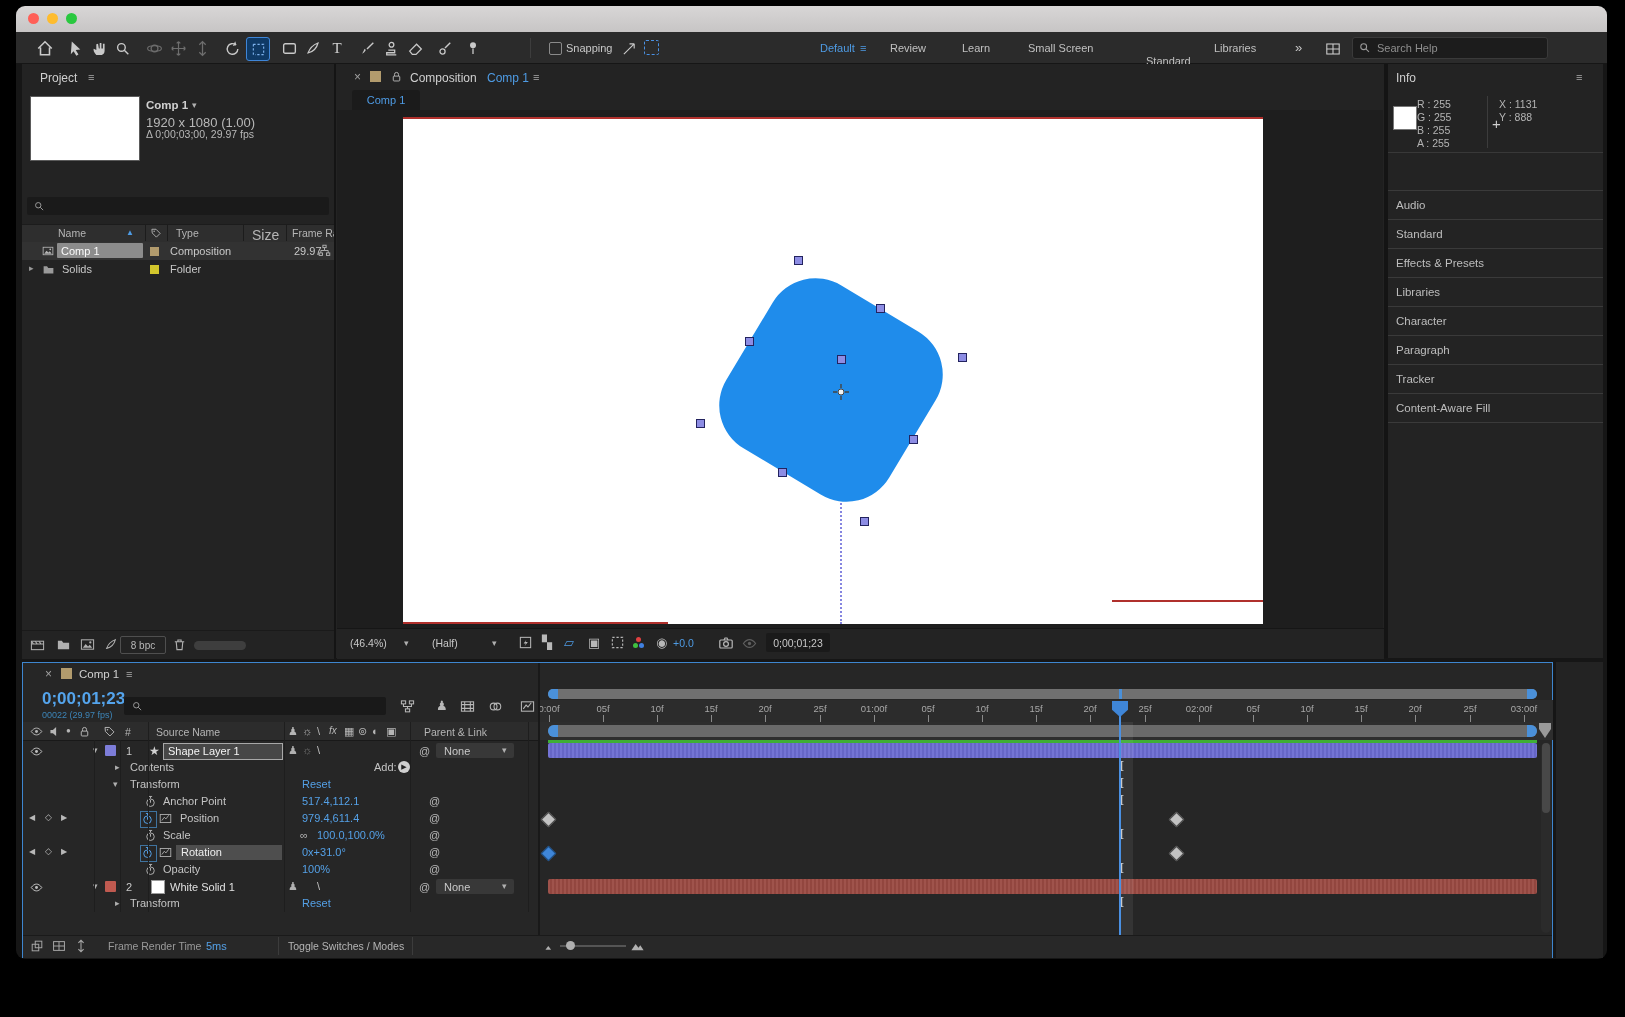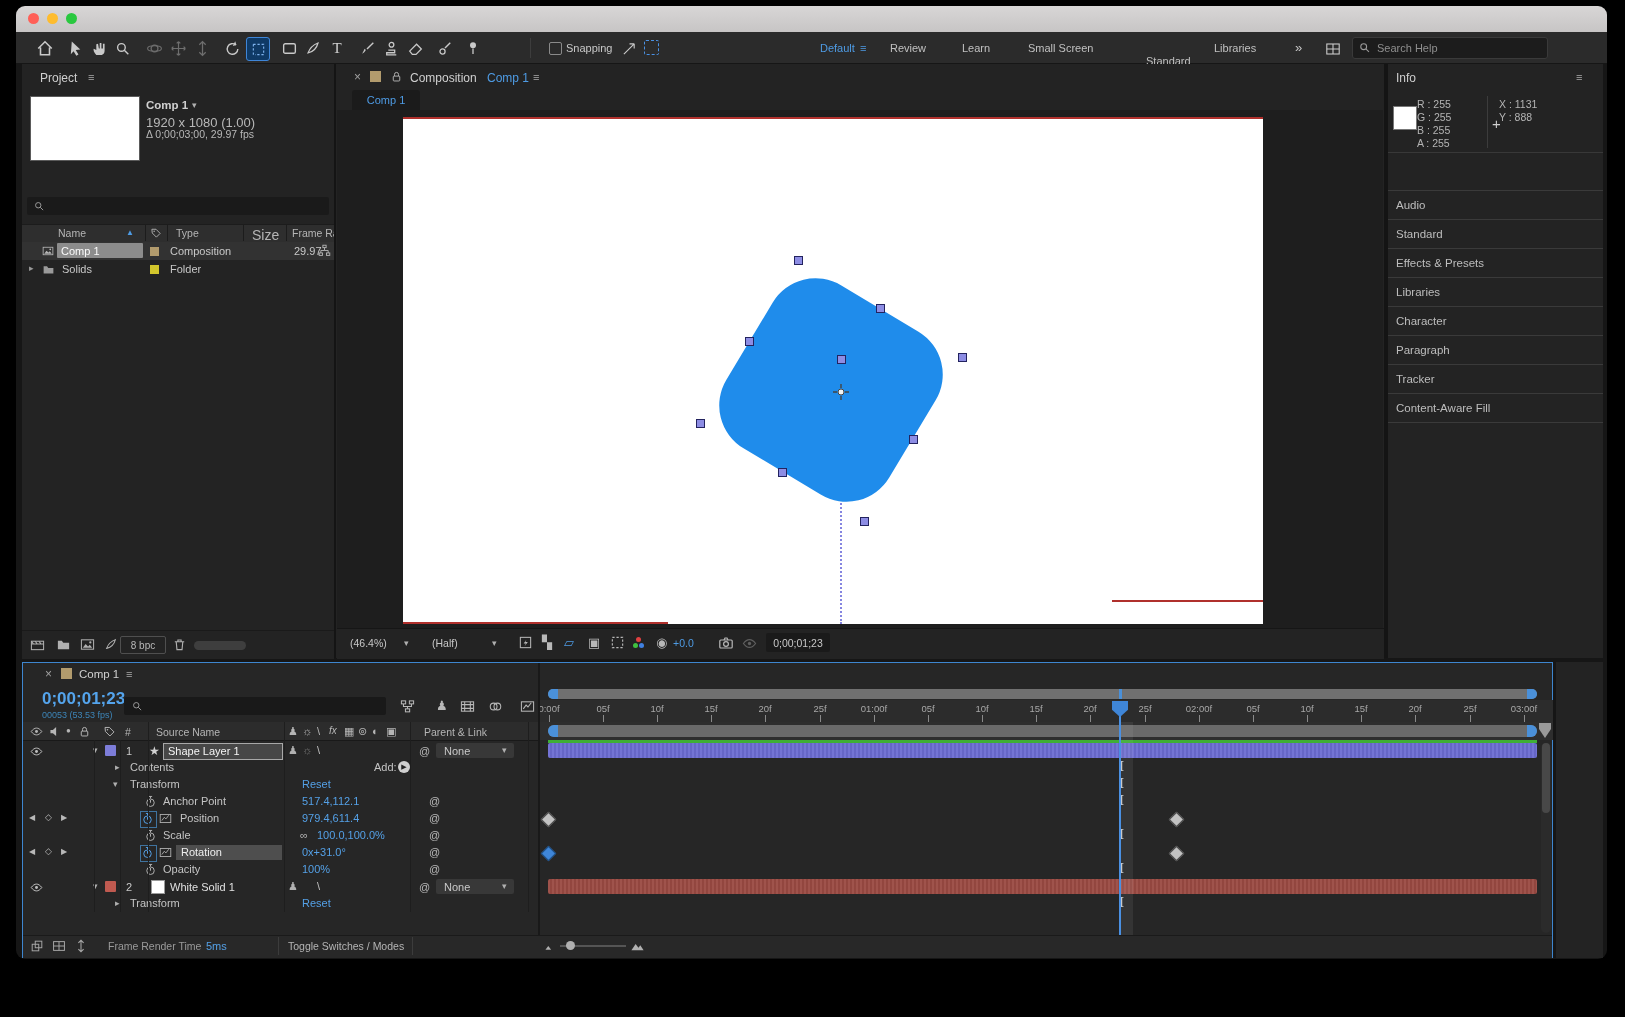--- a/index.html
+++ b/index.html
@@ -488,21 +488,21 @@
   <span class="t" style="left:1396px;top:402px;font-size:11.5px;color:#bdbdbd;">Content-Aware Fill</span>
   <div class="hsep" style="left:1388px;top:422px;width:215px;"></div>
 
   <div class="a" style="left:22px;top:662px;width:1531px;height:296px;background:#262626;border:1px solid #3e86cf;box-sizing:border-box;"></div>
   <div class="a" style="left:1556px;top:662px;width:47px;height:296px;background:#232323;"></div>
   <span class="t" style="left:45px;top:667px;color:#a0a0a0;font-size:12px;">×</span>
   <div class="a" style="left:61px;top:668px;width:11px;height:11px;background:#b29b6d;"></div>
   <span class="t" style="left:79px;top:668px;font-size:11.5px;color:#d0d0d0;">Comp 1</span>
   <span class="t" style="left:126px;top:668px;color:#aaa;">≡</span>
   <span class="t" style="left:42px;top:689px;font-size:17px;font-weight:bold;color:#54a4ec;">0;00;01;23</span>
-  <span class="t" style="left:42px;top:710px;font-size:9px;color:#3d85b8;">00053 (53.53 fps)</span>
+  <span class="t" style="left:42px;top:710px;font-size:9px;color:#3d85b8;">00022 (29.97 fps)</span>
   <div class="a" style="left:124px;top:697px;width:262px;height:18px;background:#191919;border-radius:2px;"></div>
   <div class="a" style="left:131px;top:700px;color:#9a9a9a;">
       <svg class="ic" width="12" height="12">
         <use href="#i-mag"></use>
       </svg>
     </div>
   <div class="a" style="left:400px;top:699px;color:#b8b8b8;">
       <svg class="ic" width="15" height="15">
         <use href="#i-flow"></use>
       </svg>

